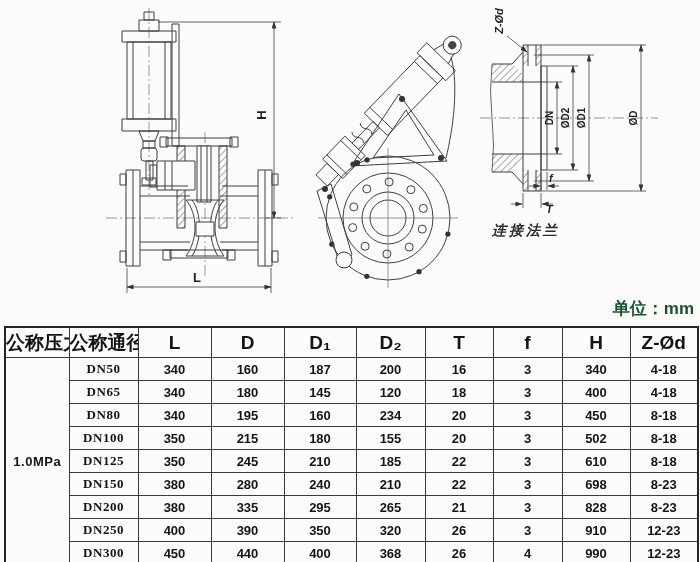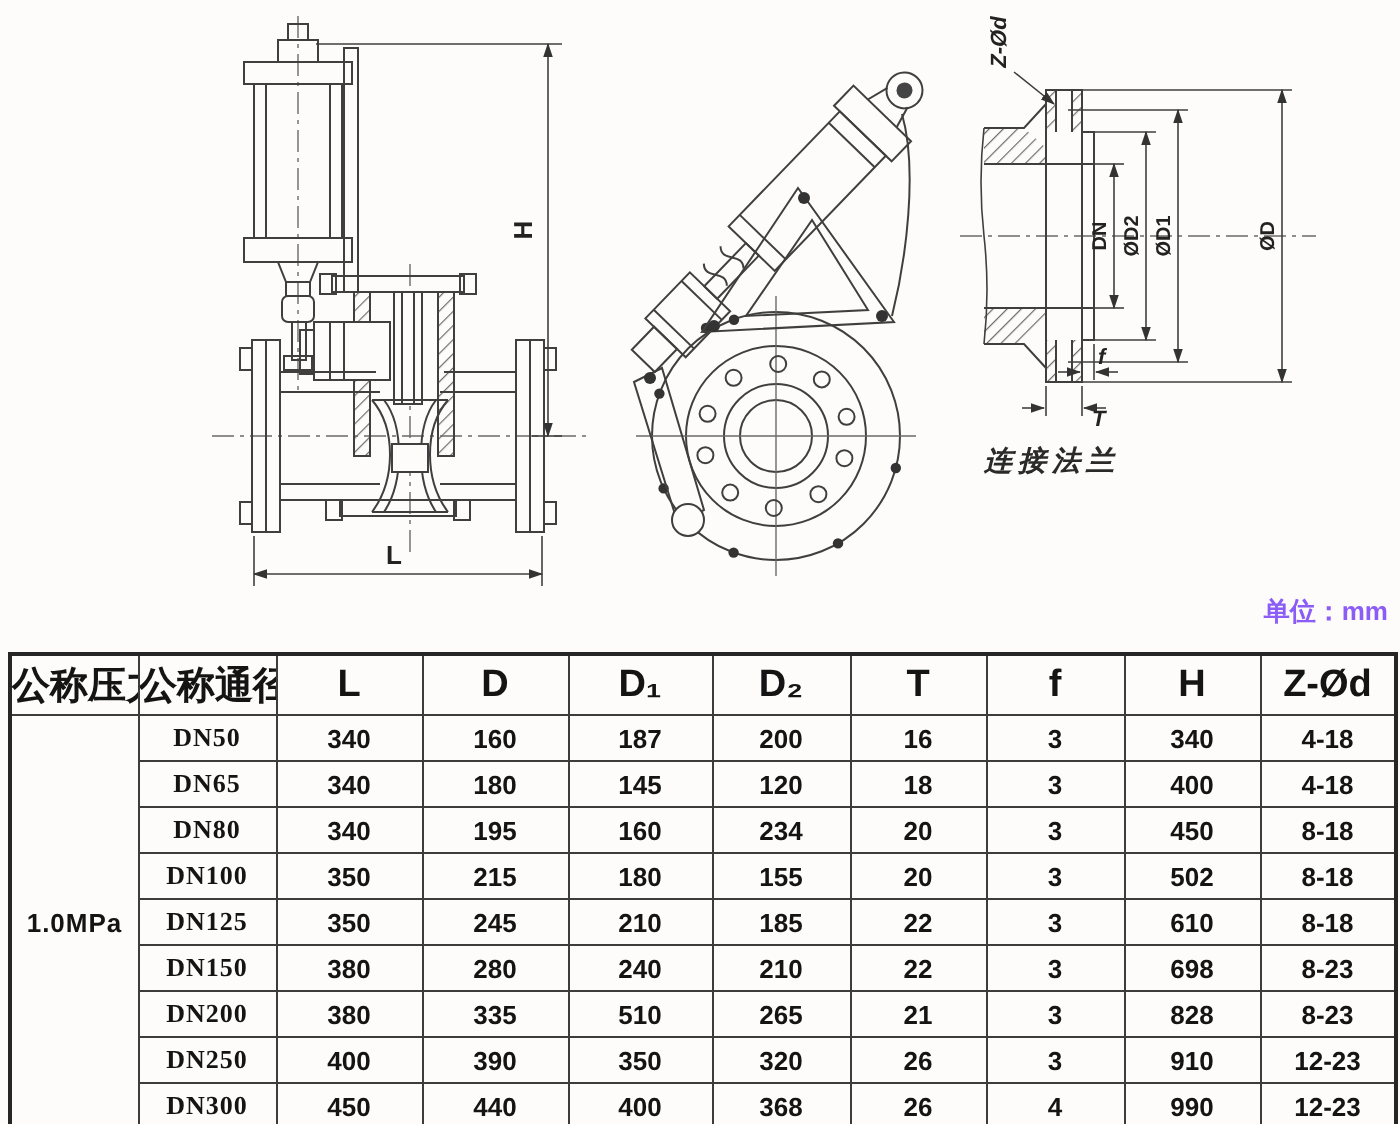--- a/index.html
+++ b/index.html
@@ -13,21 +13,21 @@
   }
   .stage{position:absolute;inset:0;width:700px;height:562px;}
   svg{position:absolute;top:0;left:0;}
   svg *{vector-effect:non-scaling-stroke;}
   .flange-caption{
     position:absolute;left:492px;top:222px;width:110px;
     font-size:14px;font-weight:700;letter-spacing:3px;color:#2a2a2a;font-style:italic;
   }
   .unit-note{
     position:absolute;right:6px;top:297px;width:160px;
-    font-size:13px;font-weight:700;text-align:right;color:#8b5cf6;
+    font-size:17px;font-weight:700;text-align:right;color:#14532d;
   }
   table.dim-table{
     position:absolute;left:4px;top:326px;width:693px;
     border-collapse:collapse;table-layout:fixed;
     background:transparent;
     border:2px solid #262626;
   }
   .dim-table th,.dim-table td{
     border:1px solid #3c3c3c;
     text-align:center;vertical-align:middle;
@@ -367,21 +367,21 @@
         <td>210</td>
         <td>22</td>
         <td>3</td>
         <td>698</td>
         <td>8-23</td>
       </tr>
       <tr>
         <td class="dn">DN200</td>
         <td>380</td>
         <td>335</td>
-        <td>510</td>
+        <td>295</td>
         <td>265</td>
         <td>21</td>
         <td>3</td>
         <td>828</td>
         <td>8-23</td>
       </tr>
       <tr>
         <td class="dn">DN250</td>
         <td>400</td>
         <td>390</td>

